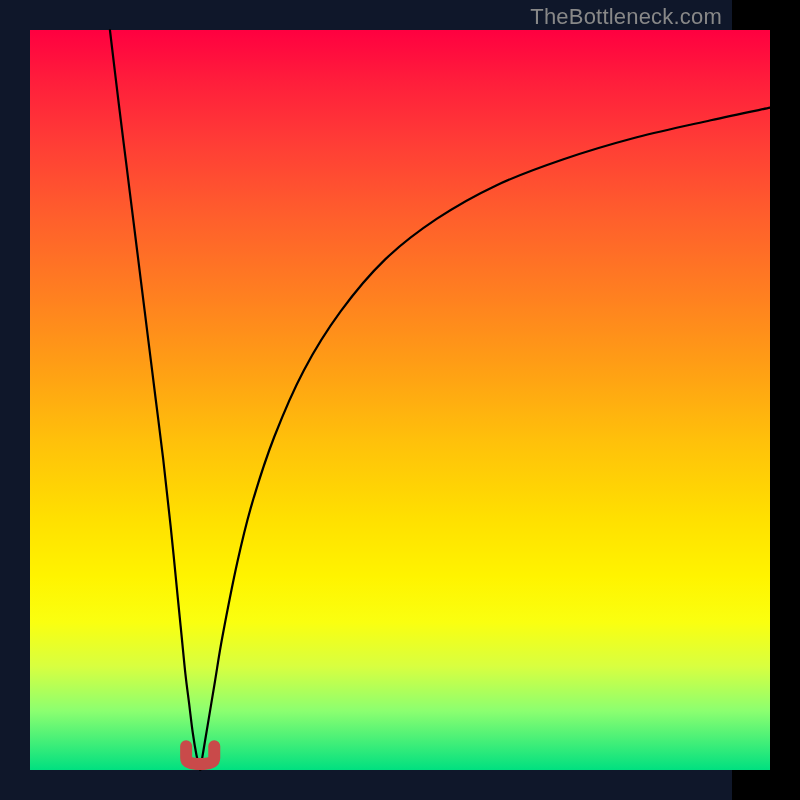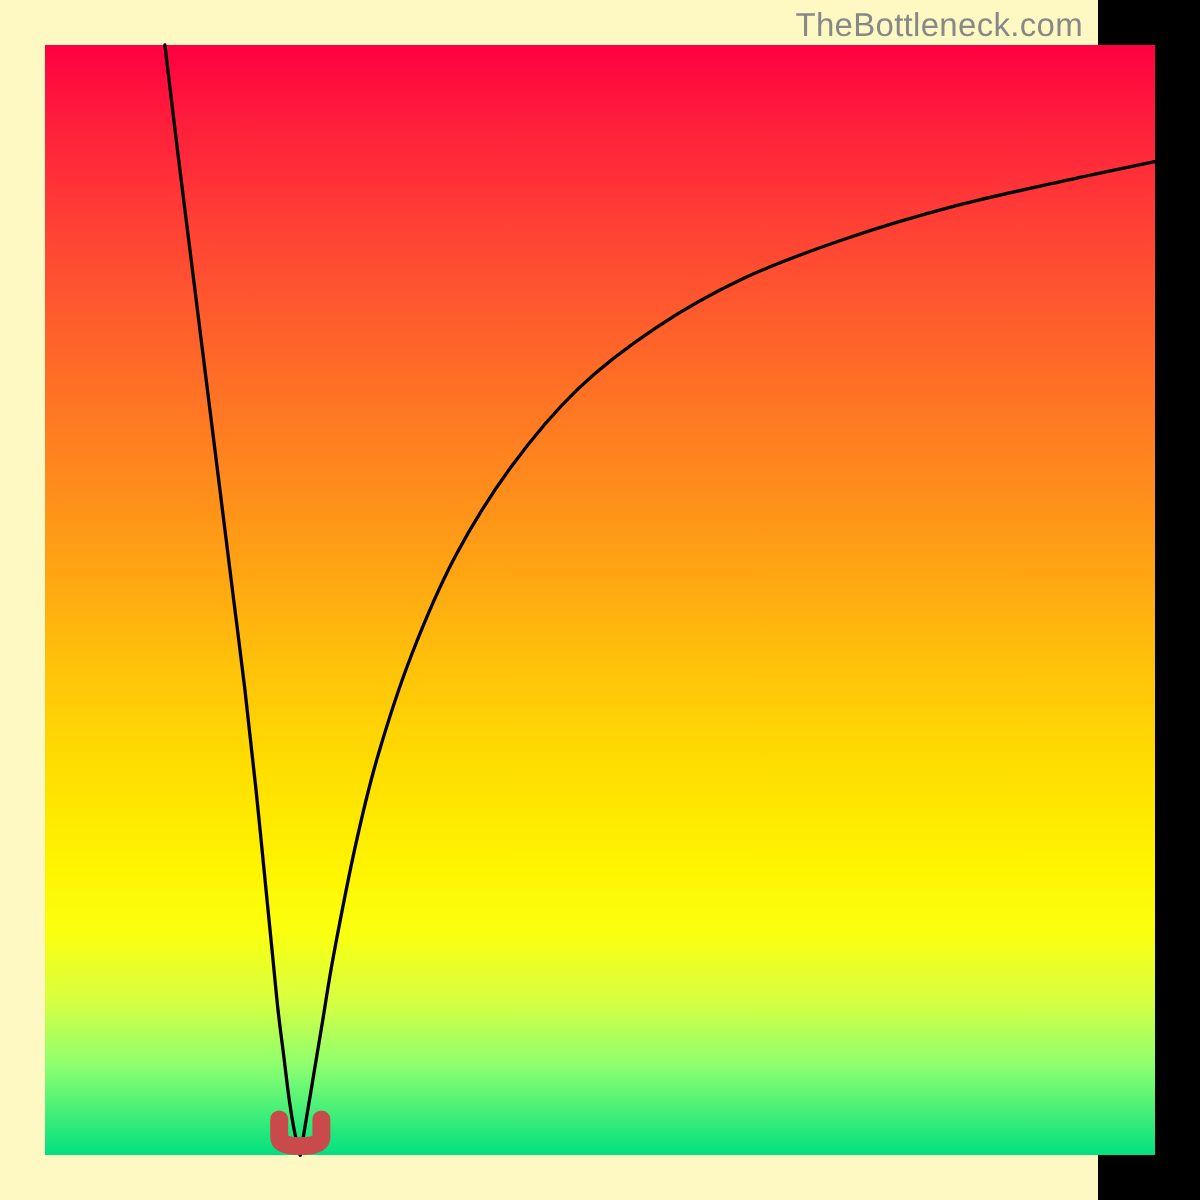--- a/index.html
+++ b/index.html
@@ -8,21 +8,21 @@
     width: 800px;
     height: 800px;
     overflow: hidden;
     background: #000;
     font-family: Arial, Helvetica, sans-serif;
   }
   .outer {
     position: relative;
     width: 732px;
     height: 800px;
-    background: #fef9c3;
+    background: #0f172a;
     text-align: right;
   }
   .plot {
     position: absolute;
     left: 30px;
     top: 30px;
     width: 740px;
     height: 740px;
     background: linear-gradient(
       to bottom,

